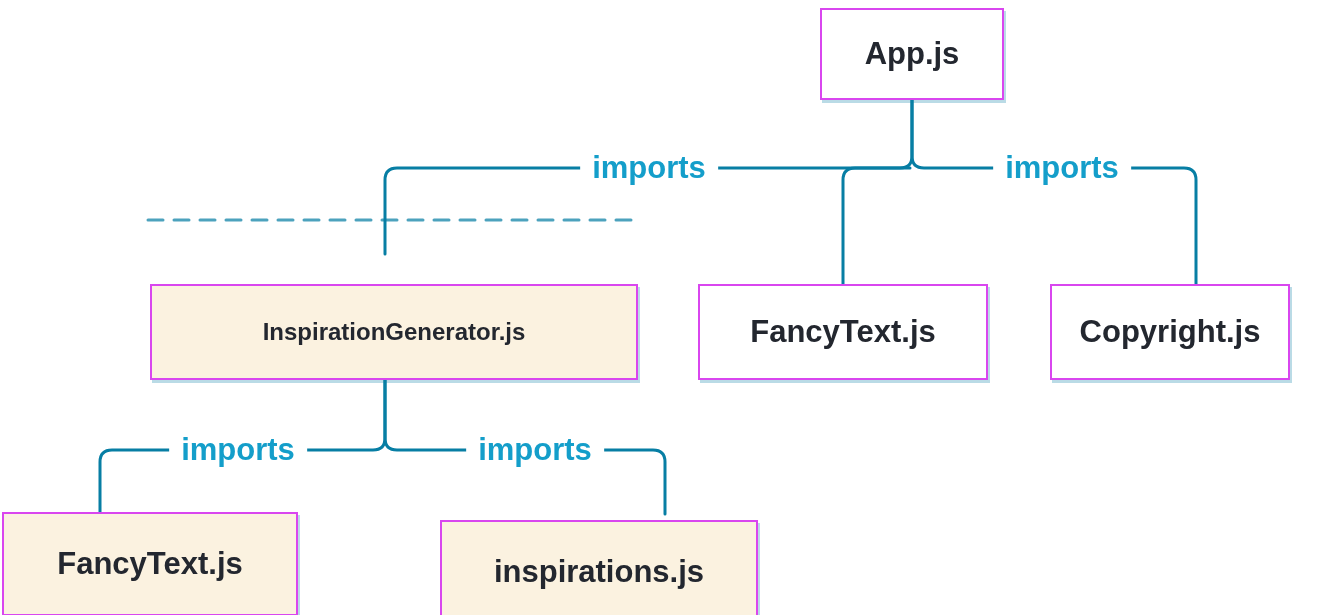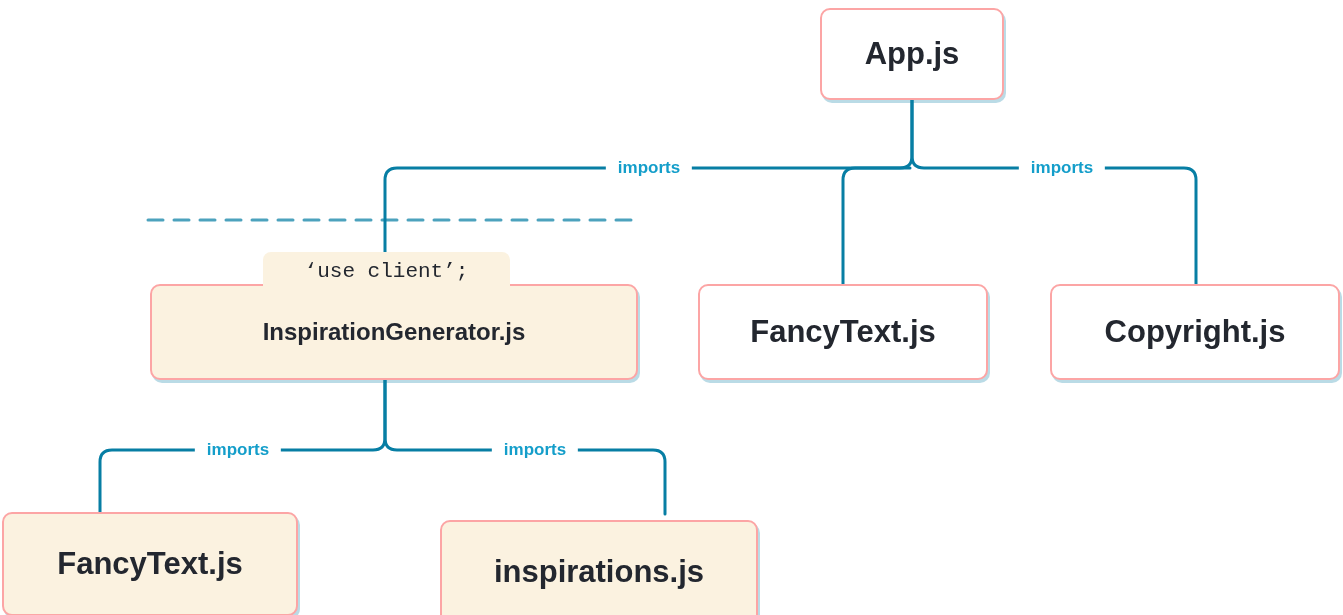--- a/index.html
+++ b/index.html
@@ -4,43 +4,43 @@
 <style>
   html,body { margin:0; padding:0; background:#ffffff; }
   .canvas {
     position:relative; width:1343px; height:615px; background:#ffffff;
     font-family:"Liberation Sans", sans-serif; overflow:hidden;
   }
   .canvas svg { position:absolute; left:0; top:0; z-index:0; }
   .node {
     position:absolute; z-index:1;
     display:flex; align-items:center; justify-content:center;
-    border:2px solid #fca5a5; border-radius:10px;
+    border:2px solid #d946ef; border-radius:0;
     font-size:31px; font-weight:600; color:#23272f;
     box-shadow:2px 3px 0 rgba(7,126,164,0.28);
     box-sizing:border-box; white-space:nowrap;
   }
   .server { background:#ffffff; }
   .client { background:#fbf2e0; }
   .node-app           { left:820px;  top:8px;   width:184px; height:92px; }
   .node-ig            { left:150px;  top:284px; width:488px; height:96px; font-size:24px; }
   .node-fancy-top     { left:698px;  top:284px; width:290px; height:96px; }
-  .node-copyright     { left:1050px; top:284px; width:290px; height:96px; }
+  .node-copyright     { left:1050px; top:284px; width:240px; height:96px; }
   .node-fancy-bottom  { left:2px;    top:512px; width:296px; height:104px; }
   .node-inspirations  { left:440px;  top:512px; width:318px; height:104px;margin-top:8px; }
   .directive {
     position:absolute; left:263px; top:252px; width:247px; height:38px; z-index:2;
     background:#fbf2e0; border-radius:8px 8px 0 0;
     display:flex; align-items:center; justify-content:center;
     font-family:"Liberation Mono","DejaVu Sans Mono",monospace;
     font-size:21px; color:#23272f;
   }
   .imports {
     position:absolute; z-index:2; transform:translate(-50%,-50%);
-    background:#ffffff; color:#149eca; font-weight:bold; font-size:17px;
+    background:#ffffff; color:#149eca; font-weight:bold; font-size:31px;
     padding:0 12px; line-height:1.1; white-space:nowrap;
   }
   .imp-1 { left:649px;  top:168px; }
   .imp-2 { left:1062px; top:168px; }
   .imp-3 { left:238px;  top:450px; }
   .imp-4 { left:535px;  top:450px; }
 </style>
 </head>
 <body>
 
@@ -57,21 +57,20 @@
     </g>
   </svg>
 
   <div class="imports imp-1">imports</div>
   <div class="imports imp-2">imports</div>
   <div class="imports imp-3">imports</div>
   <div class="imports imp-4">imports</div>
 
   <div class="node server node-app">App.js</div>
 
-  <div class="directive">‘use client’;</div>
 
   <div class="node client node-ig">InspirationGenerator.js</div>
 
   <div class="node server node-fancy-top">FancyText.js</div>
 
   <div class="node server node-copyright">Copyright.js</div>
 
   <div class="node client node-fancy-bottom">FancyText.js</div>
 
   <div class="node client node-inspirations">inspirations.js</div>

